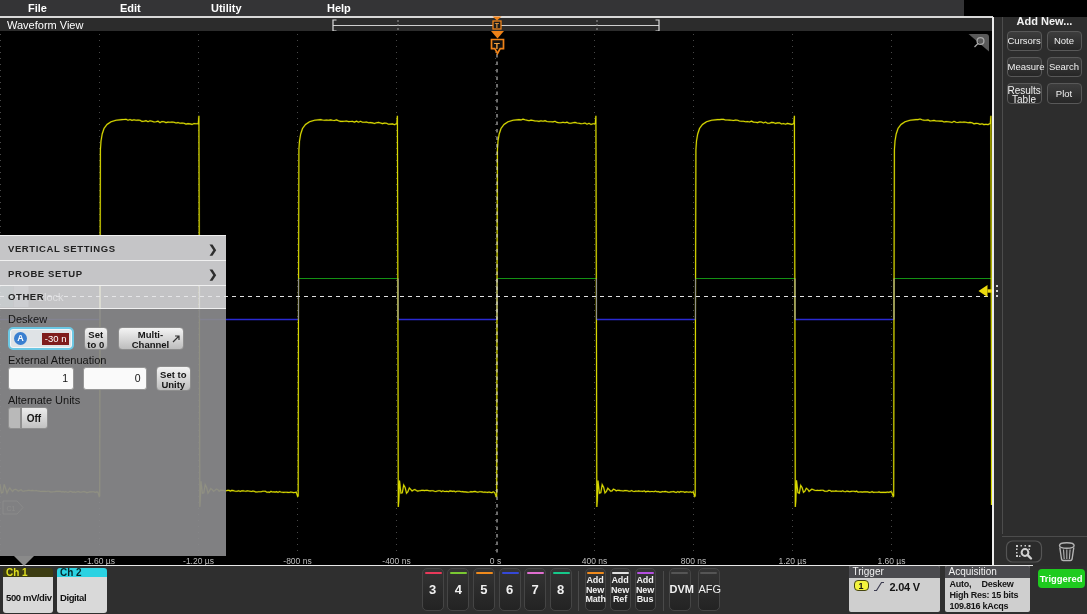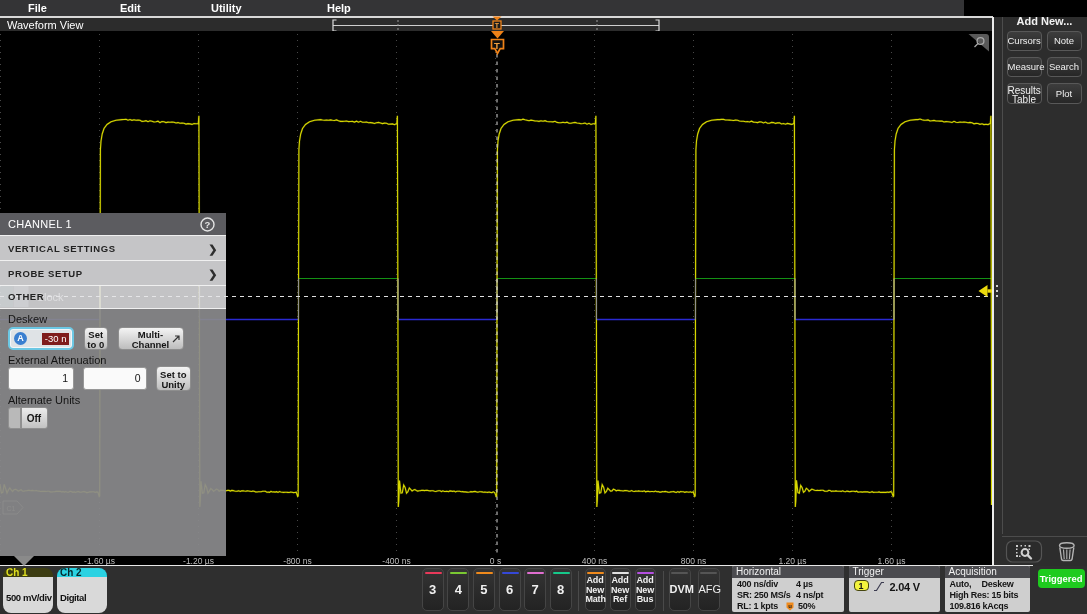--- a/index.html
+++ b/index.html
@@ -14,21 +14,21 @@
 #hline{left:0;top:565px;width:1033px;height:1px;background:#e8e8e8}
 #bottombar{left:0;top:566px;width:1087px;height:48px;background:#2f2f2f}
 .sbtn{position:absolute;width:35px;height:19.5px;background:linear-gradient(#3d3d3d,#272727);border:1px solid #585858;border-radius:4px;color:#f0f0f0;font-size:9.5px;text-align:center;line-height:18px}
 .sbtn2{line-height:9.5px;padding-top:1.5px;font-size:10px}
 .numbtn{position:absolute;top:568px;width:22px;height:43px;background:linear-gradient(#343434,#232323);border:1px solid #454545;border-radius:5px;color:#f0f0f0;font-size:13px;font-weight:bold;text-align:center;line-height:41px}
 .cline{position:absolute;top:572.3px;height:2px;width:17px;border-radius:1px}
 .addbtn{position:absolute;top:568px;width:21px;height:43px;background:linear-gradient(#343434,#232323);border:1px solid #454545;border-radius:5px;color:#f0f0f0;font-size:9px;font-weight:bold;text-align:center;line-height:9.5px;padding-top:7px;letter-spacing:-0.2px}
 .infobox{position:absolute;top:566px;height:46px;background:#cfcfcf;border-radius:2px;overflow:hidden;font-size:9px;font-weight:bold;color:#141414;letter-spacing:-0.25px}
 .infobox .hd{background:#4b4b4f;color:#f2f2f2;height:11.5px;line-height:11.5px;padding-left:4px;font-size:10px;font-weight:normal;letter-spacing:0}
 .infobox .row{position:absolute;left:5px;white-space:nowrap}
-.chbadge{position:absolute;top:568px;width:50px;height:45px;border-radius:8px;overflow:hidden;font-size:10px;font-weight:bold}
+.chbadge{position:absolute;top:568px;width:50px;height:45px;border-radius:3px;overflow:hidden;font-size:10px;font-weight:bold}
 .chbadge .bd{background:#d9d9d9;color:#101010;height:36px;padding:11px 0 0 3px;line-height:20px;white-space:nowrap;font-size:9.5px;letter-spacing:-0.4px}
 #panel{left:0;top:213px;width:226px;height:343px;font-size:10px}
 #panel .hdr{position:absolute;left:0;top:0;width:226px;height:22px;background:#5c5c60;color:#fff;font-size:11px;line-height:22px;padding-left:8px;letter-spacing:0.3px}
 #panel .acc{position:absolute;left:0;width:226px;height:25px;background:#c5c5c7;color:#222;font-weight:bold;font-size:9.5px;line-height:25px;padding-left:8px;letter-spacing:0.6px;border-top:1.5px solid #f0f0f0}
 #panel .chev{position:absolute;right:8px;top:1px;font-size:11px;color:#2e2e2e;font-weight:bold}
 #panel .body{position:absolute;left:0;top:95px;width:226px;height:248px;background:rgba(138,138,140,0.93);border-top:1.5px solid #f0f0f0}
 #panel .lab{position:absolute;color:#141414;font-size:11px;white-space:nowrap}
 .gbtn{position:absolute;background:linear-gradient(#f4f4f4,#bdbdbd);border:1px solid #8e8e8e;border-radius:4px;color:#141414;font-size:9.5px;font-weight:bold;text-align:center;line-height:10px}
 .winput{position:absolute;background:#fafafa;border:1px solid #979797;border-radius:3px;color:#141414;font-size:10.5px;text-align:right;line-height:21px;padding-right:5px}
 #tail{left:14px;top:556px;width:0;height:0;border-left:10.5px solid transparent;border-right:10.5px solid transparent;border-top:10px solid #8a8a8a}
@@ -194,56 +194,38 @@
     <div class="addbtn" style="left:609.5px">Add<br>New<br>Ref</div>
     <div class="cline" style="left:612.0px;background:#e2e2e2"></div>
     <div class="addbtn" style="left:634.5px">Add<br>New<br>Bus</div>
     <div class="cline" style="left:637.0px;background:#b44fe0"></div>
     <div class="abs" style="left:663px;top:571px;width:1px;height:40px;background:#4a4a4a"></div>
     <div class="numbtn" style="left:668.5px;font-size:11px;font-weight:bold">DVM</div>
     <div class="cline" style="left:671.0px;background:#555"></div>
     <div class="numbtn" style="left:697.5px;font-size:11px;font-weight:normal">AFG</div>
     <div class="cline" style="left:700.0px;background:#555"></div>
 
-<div class="infobox" style="left:732px;width:111.5px">
-      <div class="hd">Horizontal</div>
-<div class="row" style="top:13px">400 ns/div</div>
-      <div class="row" style="top:13px;left:64px">4 µs</div>
-<div class="row" style="top:24px">SR: 250 MS/s</div>
-      <div class="row" style="top:24px;left:64px">4 ns/pt</div>
-<div class="row" style="top:35px">RL: 1 kpts</div>
-<svg class="row" style="top:36px;left:54px" width="8" height="9" viewBox="0 0 8 9">
-        <path d="M0.5,0.5 h7 v5 l-3.5,3 -3.5,-3 z" fill="#ef8a1c"></path>
-        <text x="4" y="6" font-size="6" font-weight="bold" fill="#222" text-anchor="middle">u</text>
-      </svg>
-<div class="row" style="top:35px;left:66px">50%</div>
-    </div>
 <div class="infobox" style="left:848.5px;width:91px">
       <div class="hd">Trigger</div>
 <div class="row" style="top:14px"><span style="display:inline-block;width:15px;height:11px;background:#f4f43c;border:1px solid #454510;border-radius:4px;text-align:center;line-height:10px;font-size:9px;color:#141414">1</span></div>
 <svg class="row" style="top:15px;left:24px" width="12" height="11" viewBox="0 0 12 11">
         <path d="M1,9.5 h2.5 l5,-8 h2.5" fill="none" stroke="#3c3c50" stroke-width="1.2"></path>
       </svg>
 <div class="row" style="top:14.5px;left:41px;font-size:11px">2.04 V</div>
     </div>
 <div class="infobox" style="left:944.5px;width:85px">
       <div class="hd">Acquisition</div>
 <div class="row" style="top:13px">Auto,</div>
       <div class="row" style="top:13px;left:37px">Deskew</div>
 <div class="row" style="top:24px">High Res: 15 bits</div>
 <div class="row" style="top:35px">109.816 kAcqs</div>
     </div>
 <div class="abs" style="left:1037.5px;top:568.5px;width:47px;height:19.5px;background:#1ecb1e;border-radius:4px;color:#fff;font-size:9.4px;font-weight:bold;text-align:center;line-height:19.5px">Triggered</div>
 
 <div id="panel" class="abs">
-<div class="hdr">CHANNEL 1
-<svg style="position:absolute;right:11px;top:4px" width="15" height="15" viewBox="0 0 15 15">
-          <circle cx="7.5" cy="7.5" r="6.5" fill="none" stroke="#e4e4e4" stroke-width="1.4"></circle>
-          <text x="7.5" y="11" font-size="9.5" font-weight="bold" fill="#e4e4e4" text-anchor="middle">?</text>
-        </svg></div>
 <div class="acc" style="top:22px">VERTICAL SETTINGS<span class="chev">❯</span></div>
 <div class="acc" style="top:47px">PROBE SETUP<span class="chev">❯</span></div>
 <div class="acc" style="top:72px;height:23px;line-height:22px;background:rgba(229,229,232,0.85)">OTHER</div>
 <div class="body">
 <div class="lab" style="left:8px;top:4px">Deskew</div>
 <div class="abs" style="left:8px;top:17.5px;width:66px;height:23px;background:#dfe3e6;border:2px solid #6cc8e4;border-radius:5px;box-shadow:inset 0 0 0 1px #f4f6f8">
 <div style="position:absolute;left:4px;top:3px;width:13px;height:13px;background:#3a7fd0;border-radius:50%;color:#fff;font-size:9px;font-weight:bold;text-align:center;line-height:13px">A</div>
 <div style="position:absolute;right:3px;top:4px;height:12.5px;background:#7f1d1d;color:#fff;font-size:9.5px;line-height:12.5px;padding:0 2.5px">-30 n</div>
 </div>
 <div class="gbtn" style="left:84px;top:17.5px;width:23.5px;height:23px;padding-top:2px">Set<br>to 0</div>

